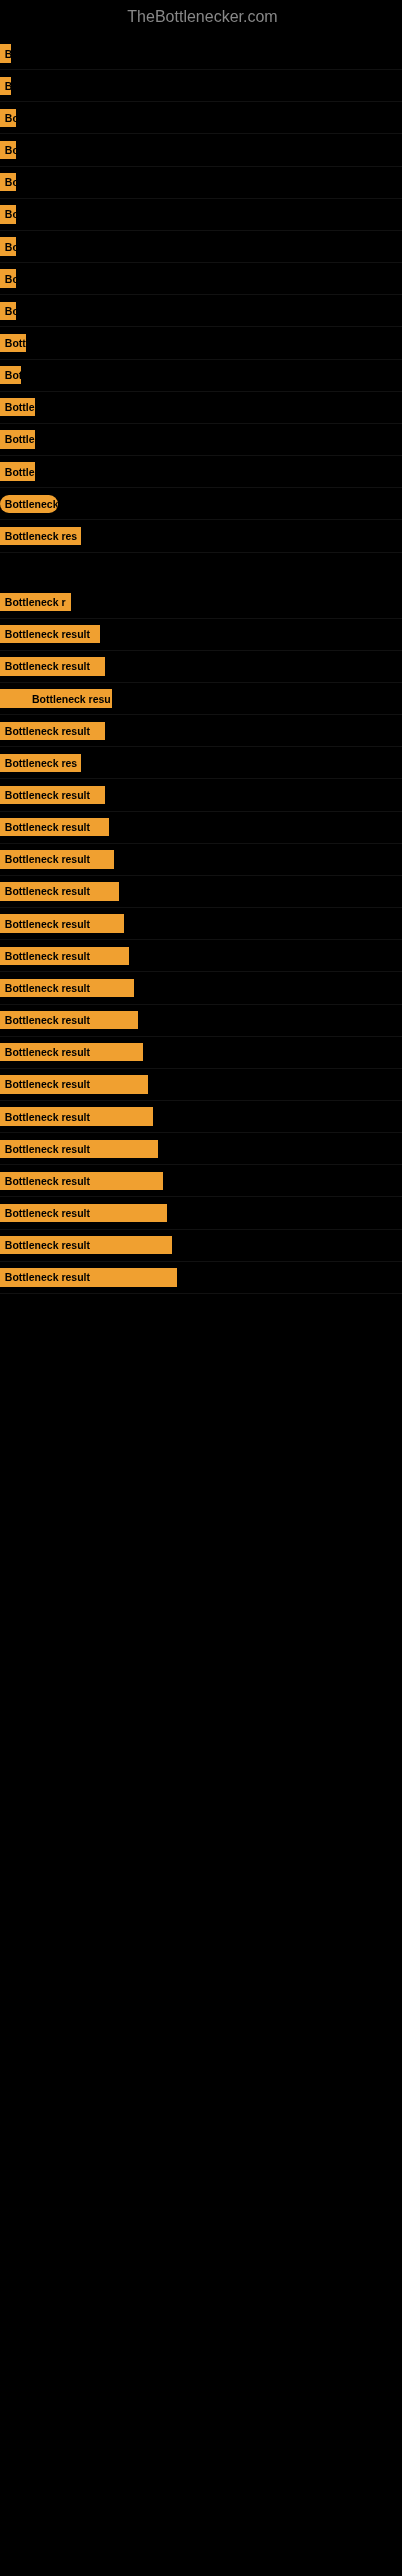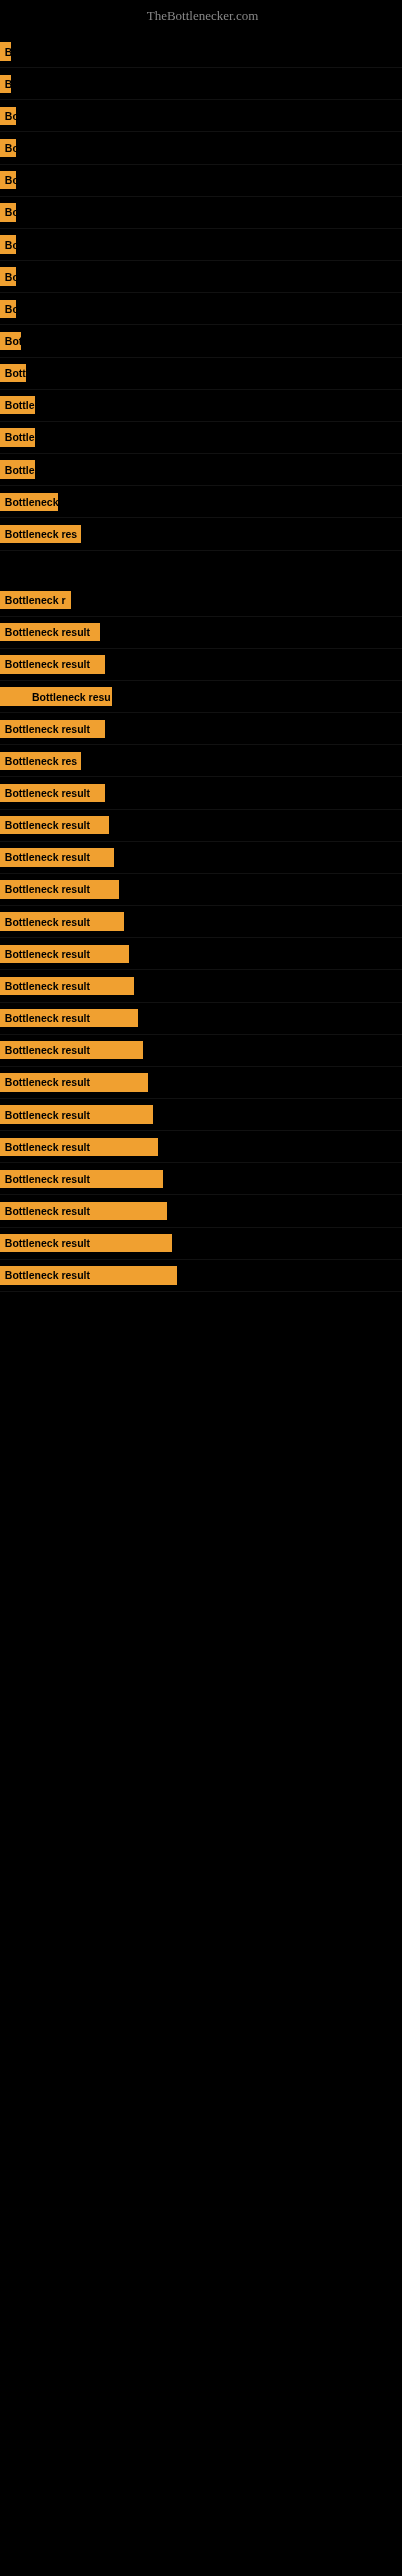--- a/index.html
+++ b/index.html
@@ -11,24 +11,23 @@
     body {
       background-color: #000;
       width: 403px;
       min-height: 2576px;
       font-family: Arial, sans-serif;
       position: relative;
     }
 
     .site-title {
       color: #888;
-      font-size: 13px;
+      font-size: 16px;
       text-align: center;
       padding: 8px 0 4px 2px;
-      font-family: Liberation Serif, serif;
     }
 
     .container {
       padding: 8px 0;
     }
 
     .row {
       display: flex;
       align-items: center;
       margin-bottom: 0px;
@@ -75,36 +74,36 @@
     <div class="row">
       <span class="label-box" style="width: 16px;">Bo</span>
     </div>
     <div class="row">
       <span class="label-box" style="width: 16px;">Bo</span>
     </div>
     <div class="row">
       <span class="label-box" style="width: 16px;">Bo</span>
     </div>
     <div class="row">
-      <span class="label-box" style="width: 21px;">Bot</span>
+      <span class="label-box" style="width: 26px;">Bott</span>
     </div>
     <div class="row">
-      <span class="label-box" style="width: 26px;">Bott</span>
+      <span class="label-box" style="width: 21px;">Bot</span>
     </div>
     <div class="row">
       <span class="label-box" style="width: 35px;">Bottle</span>
     </div>
     <div class="row">
       <span class="label-box" style="width: 35px;">Bottle</span>
     </div>
     <div class="row">
       <span class="label-box" style="width: 35px;">Bottle</span>
     </div>
     <div class="row">
-      <span class="label-box" style="width: 58px;">Bottleneck</span>
+      <span class="label-box" style="width: 58px; border-radius: 9px;">Bottleneck</span>
     </div>
     <div class="row">
       <span class="label-box" style="width: 81px;">Bottleneck res</span>
     </div>
     <div class="row">
       <span class="label-box" style="width: 71px; margin-top: 34px;">Bottleneck r</span>
     </div>
     <div class="row">
       <span class="label-box" style="width: 100px;">Bottleneck result</span>
     </div>

